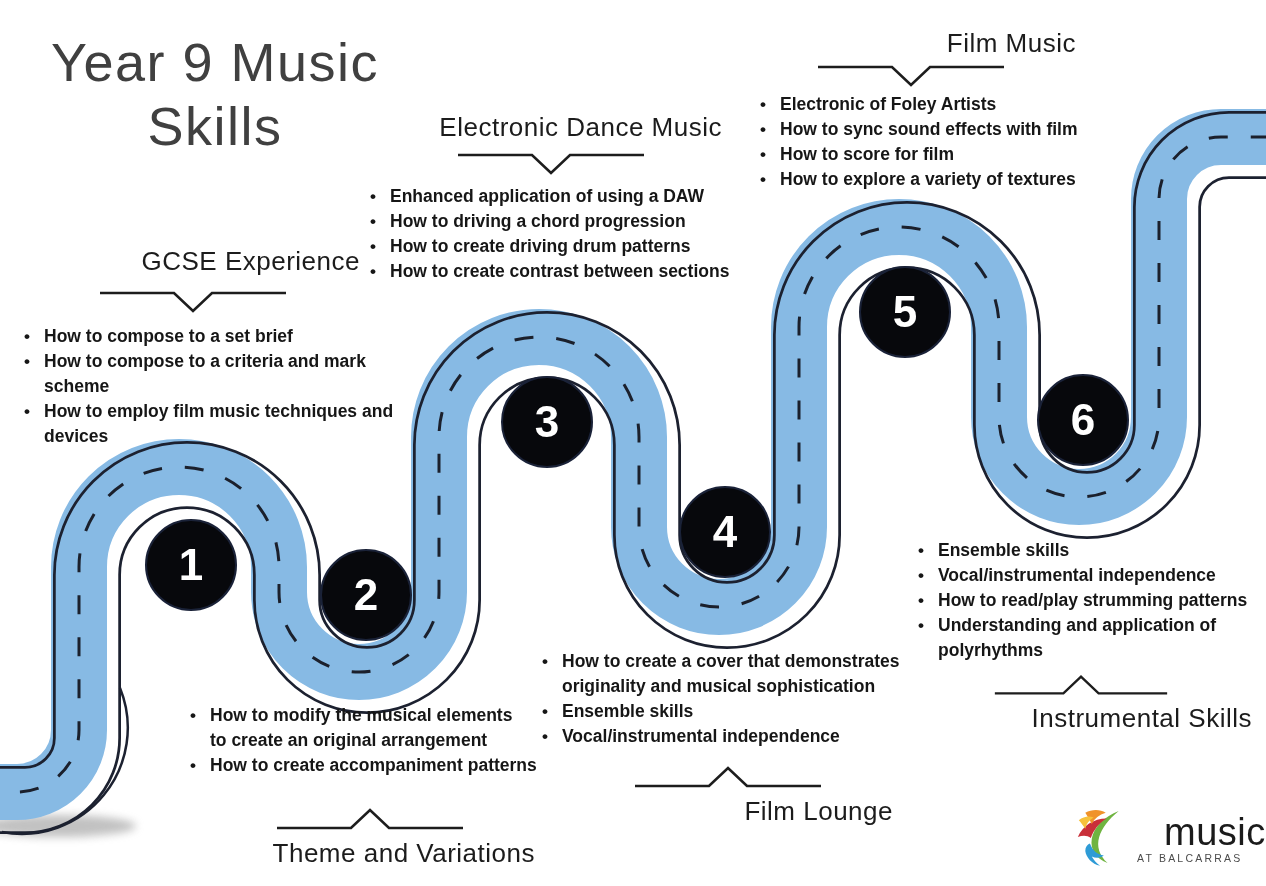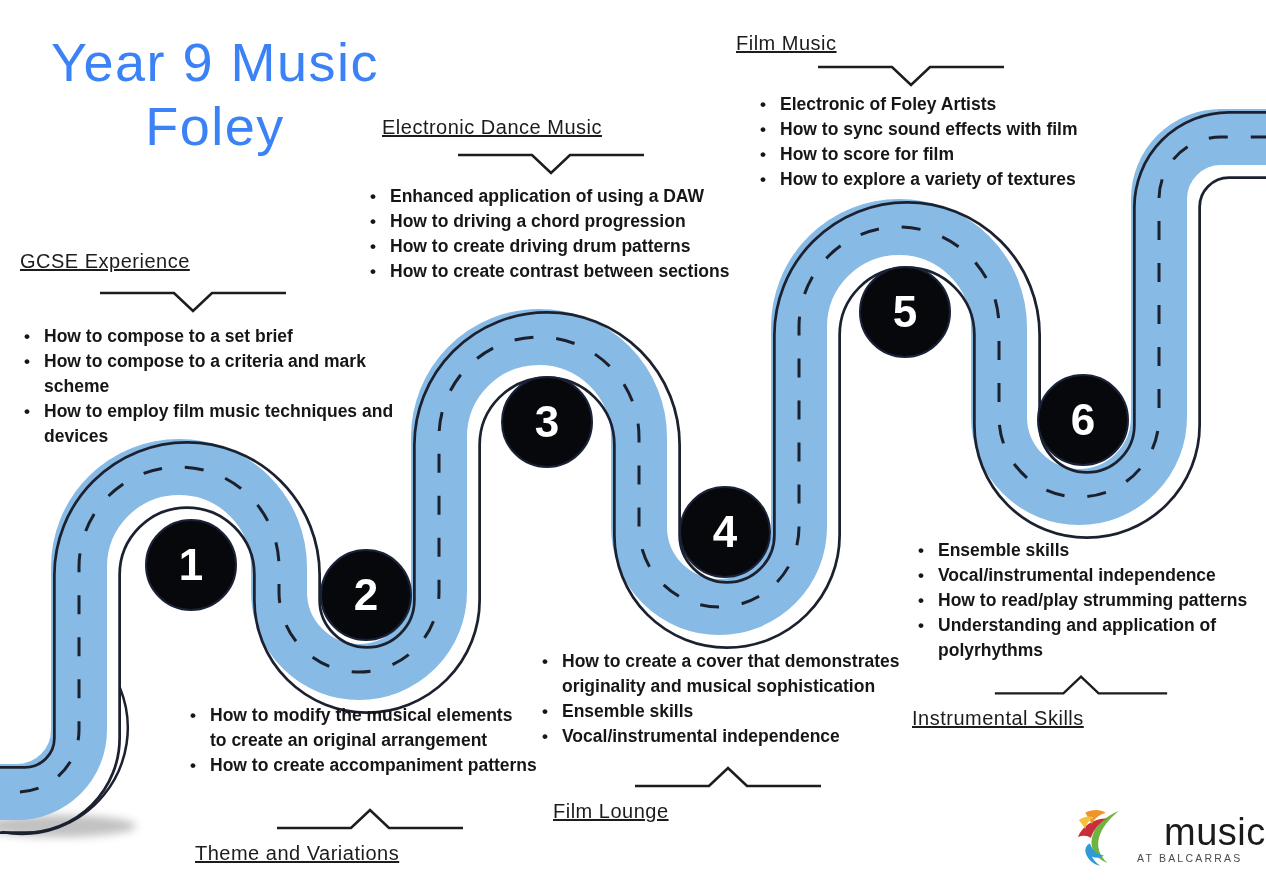--- a/index.html
+++ b/index.html
@@ -8,28 +8,27 @@
     background:#ffffff;
     font-family:"Liberation Sans", sans-serif;
     color:#1b1b1b;
   }
   .abs{position:absolute;}
   
   .title{
     left:8px;top:30px;width:414px;
     text-align:center;
     font-size:54px;line-height:64px;font-weight:400;letter-spacing:1.5px;
-    color:#3b82f6;
+    color:#404040;
   }
   
   .heading{
-    width:340px;text-align:left;white-space:nowrap;
-    font-size:20px;line-height:34px;font-weight:400;letter-spacing:0.5px;
+    width:340px;text-align:right;white-space:nowrap;
+    font-size:26px;line-height:34px;font-weight:400;letter-spacing:0.5px;
     color:#1c1c1c;
-    text-decoration:underline;
   }
   
   .brace{width:190px;height:26px;display:block;}
   
   .bullets{
     list-style:none;margin:0;padding:0;
     font-size:17.5px;line-height:25px;font-weight:700;color:#161616;
   }
   .bullets li{
     position:relative;padding-left:24px;margin:0;
@@ -105,21 +104,21 @@
   </div>
 <div class="abs stop" style="left:859px;top:266px">
     <span>5</span>
   </div>
 <div class="abs stop" style="left:1037px;top:374px">
     <span>6</span>
   </div>
 
 <div class="abs title">
   <div>Year 9 Music</div>
-  <div>Foley</div>
+  <div>Skills</div>
 </div>
 
 <div class="abs heading" style="left:20px;top:244px">GCSE Experience</div>
 <svg class="abs brace" style="left:98px;top:290px" viewBox="0 0 190 26">
   <path d="M2,3 H76 L95,21 L114,3 H188" fill="none" stroke="#1d1d1d" stroke-width="2.6"></path>
 </svg>
 <ul class="abs bullets" style="left:20px;top:324px;width:400px">
   <li>How to compose to a set brief</li>
   <li>How to compose to a criteria and mark
 scheme</li>

